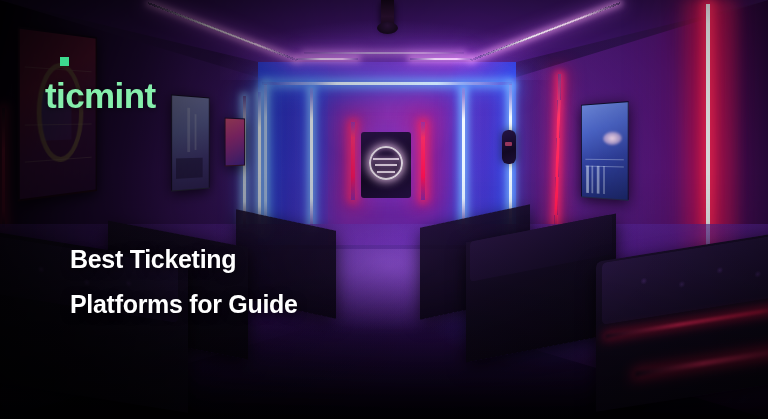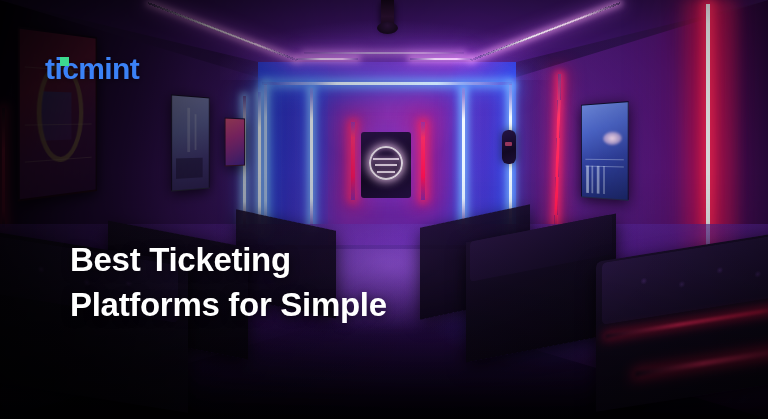--- a/index.html
+++ b/index.html
@@ -358,34 +358,34 @@
     display:flex; align-items:flex-start;
     z-index:6;
   }
   .logo-mark {
     position:absolute; left:15px; top:3px;
     width:9px; height:9px;
     background:#3ddb8f;
     z-index:7;
   }
   .logo-text {
-    font-size:30px; font-weight:700; color:#3b82f6;
+    font-size:35px; font-weight:700; color:#86efac;
     letter-spacing:-0.6px; line-height:1;
     text-shadow:0 1px 6px rgba(0,0,0,0.55);
-    position:relative; z-index:6;
+    position:relative; z-index:6;margin-top:24px;
   }
 
   .headline {
     position:absolute; left:70px; top:237px;
     z-index:6;
     width:420px;
   }
   .headline .hl-line {
     display:block;
-    font-size:33px; font-weight:700; color:#ffffff;
+    font-size:25px; font-weight:700; color:#ffffff;
     line-height:45px; letter-spacing:-0.3px;
     text-shadow:0 2px 10px rgba(0,0,0,0.6);
     white-space:nowrap;
   }
 </style>
 </head>
 <body>
 
 <div class="banner">
 
@@ -483,16 +483,16 @@
     <div class="vignette"></div>
   </div>
 
   <div class="logo">
     <span class="logo-mark"></span>
     <span class="logo-text">ticmint</span>
   </div>
 
   <div class="headline">
     <span class="hl-line">Best Ticketing</span>
-    <span class="hl-line">Platforms for Simple</span>
+    <span class="hl-line">Platforms for Guide</span>
   </div>
 
 </div>
 
 </body></html>

